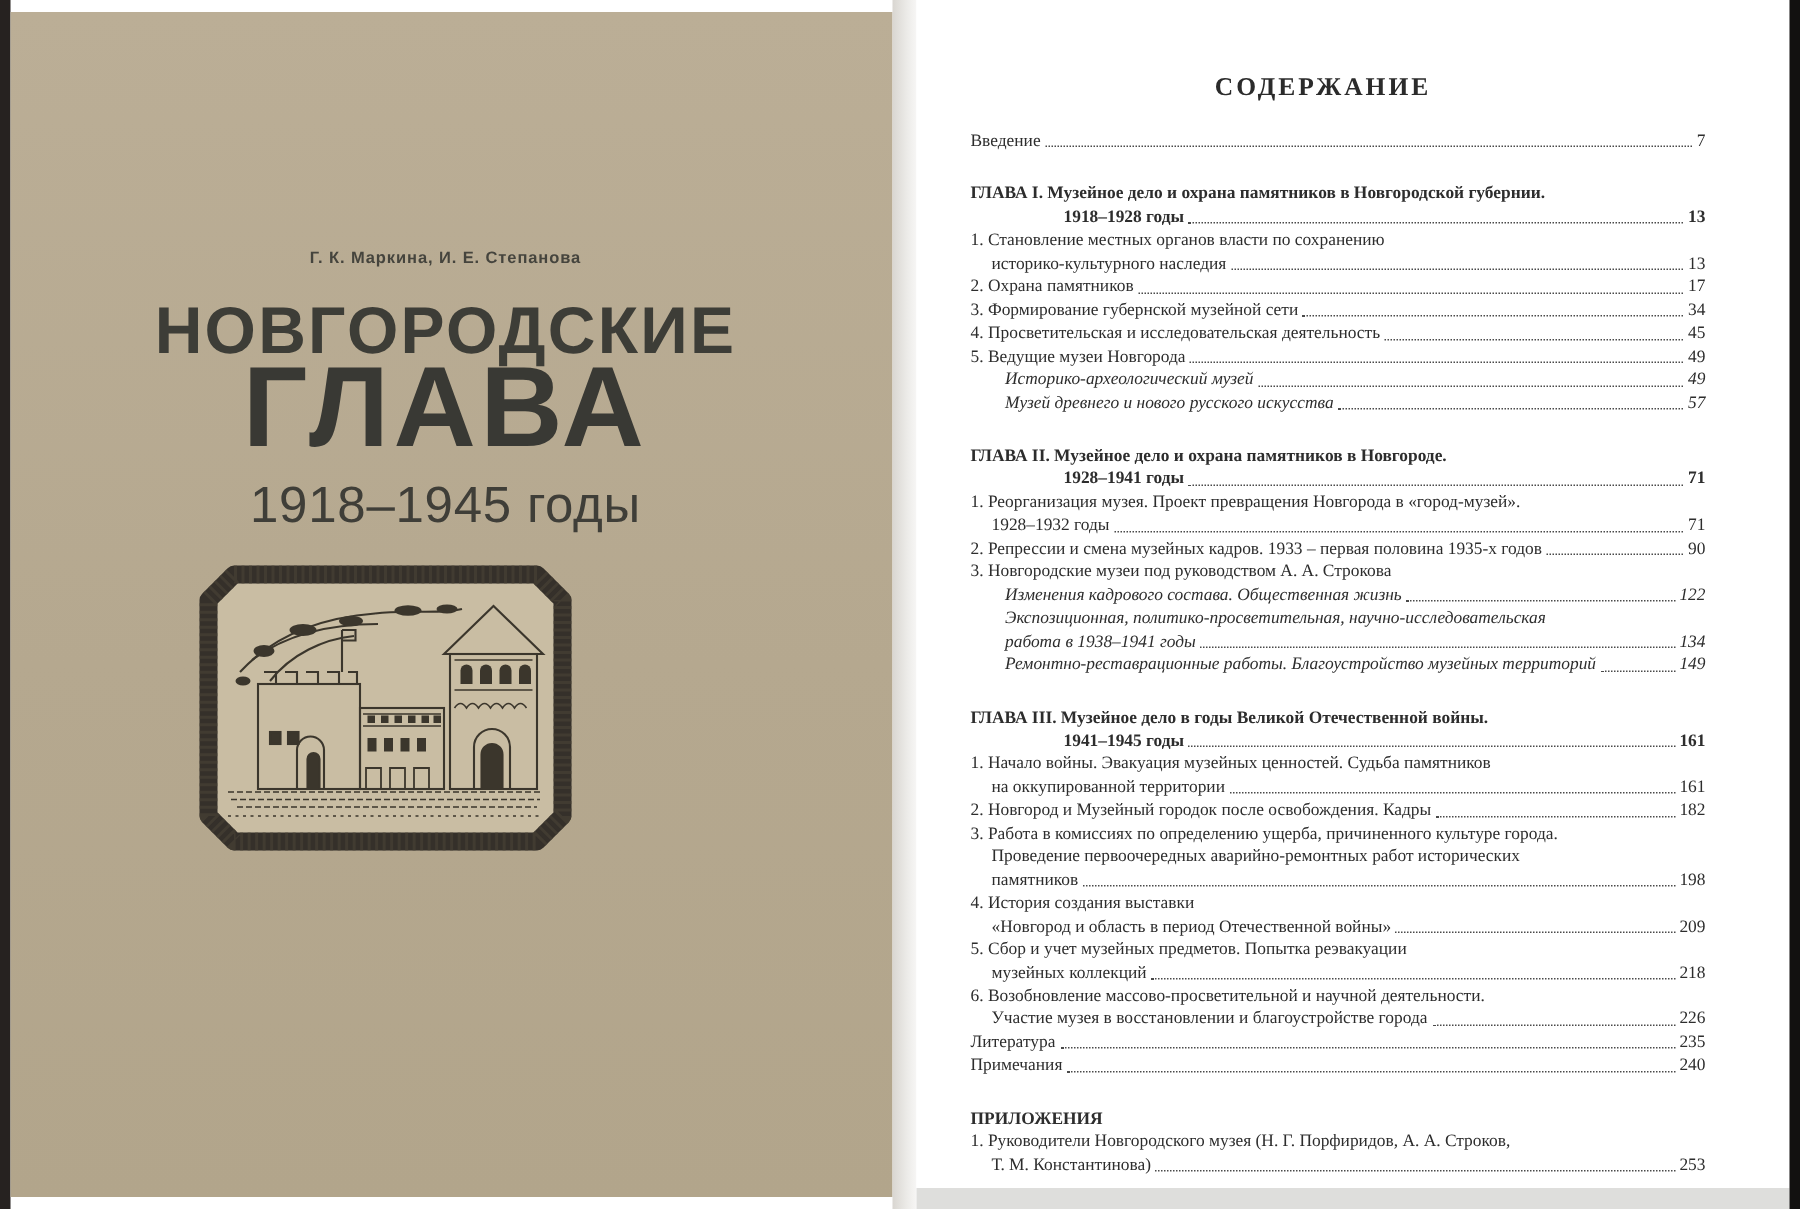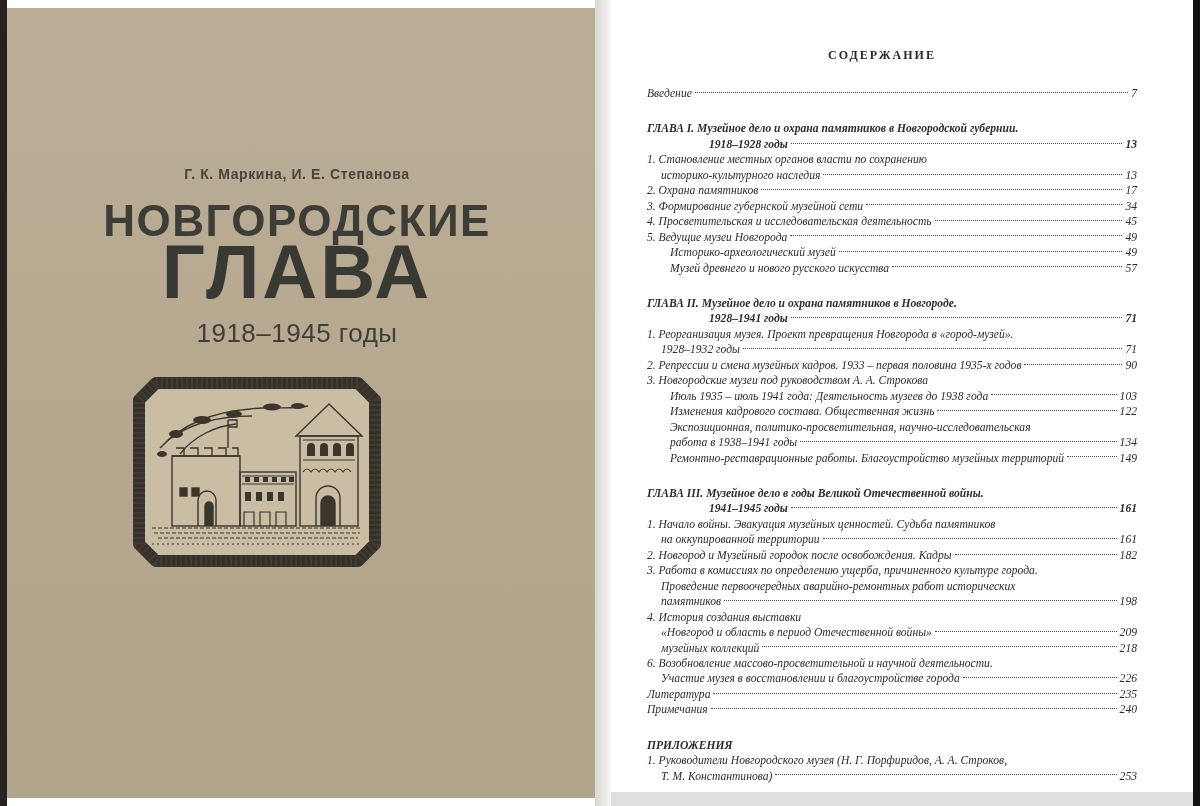--- a/index.html
+++ b/index.html
@@ -6,38 +6,38 @@
   .stage{position:relative;width:1200px;height:806px;background:#ffffff;overflow:hidden;
          font-family:"Liberation Serif", serif;}
   .edge{position:absolute;top:0;bottom:0;}
   .edge.left{left:0;width:7px;background:#262220;}
   .edge.right{right:0;width:7px;background:#121110;}
   
   .book-cover{position:absolute;left:7px;top:8px;width:588px;height:790px;
               background:linear-gradient(180deg,#bbae96 0%,#b5a88f 55%,#b2a58b 100%);}
   .cover-inner{position:absolute;left:40px;width:500px;text-align:center;
                font-family:"Liberation Sans", sans-serif;}
-  .cover-authors{top:158px;font-size:14px;font-weight:700;letter-spacing:.6px;color:#45443d;position:absolute;width:500px;}
+  .cover-authors{top:158px;font-size:11px;font-weight:700;letter-spacing:.6px;color:#45443d;position:absolute;width:500px;}
   .cover-title1{top:188px;font-size:44px;font-weight:700;letter-spacing:1.5px;color:#3d3d37;position:absolute;width:500px;}
   .cover-title2{top:226px;font-size:76px;font-weight:700;letter-spacing:3px;color:#393934;position:absolute;width:500px;line-height:1;}
-  .cover-subtitle{top:310px;font-size:26px;font-weight:400;letter-spacing:.5px;color:#3f3e38;position:absolute;width:500px;}
+  .cover-subtitle{top:310px;font-size:34px;font-weight:400;letter-spacing:.5px;color:#3f3e38;position:absolute;width:500px;}
   .cover-illustration{position:absolute;top:366px;left:125px;width:250px;height:196px;}
   
   .seam{position:absolute;left:595px;top:0;width:16px;height:806px;
         background:linear-gradient(90deg,#d9d6d1 0%,#ecebe8 60%,#f7f6f5 100%);}
   
   .toc-page{position:absolute;left:611px;top:0;right:7px;bottom:0;background:#ffffff;}
   .page-bottom-strip{position:absolute;left:0;right:0;bottom:0;height:14px;background:#dededc;}
   .toc-title{position:absolute;top:48px;left:0;right:40px;text-align:center;
-             font-size:12px;font-weight:700;letter-spacing:2px;color:#2b2b2b;}
+             font-size:17px;font-weight:700;letter-spacing:2px;color:#2b2b2b;}
   .toc-entries{position:absolute;top:86px;left:36px;right:56px;color:#2d2d2d;
                font-size:11.6px;line-height:15.45px;}
   .toc-entry.bold{font-weight:700;margin-top:20px;}
   .toc-entry.italic{font-style:italic;}
-  .toc-line{display:flex;align-items:center;font-style:italic;}
+  .toc-line{display:flex;align-items:flex-end;}
   .toc-line.lvl1 .toc-text{padding-left:14px;}
   .toc-line.lvl2 .toc-text{padding-left:23px;}
   .toc-line.lvl3 .toc-text{padding-left:62px;}
   .toc-text{white-space:nowrap;}
   .leader{flex:1 1 auto;border-bottom:1.4px dotted #4a4a4a;margin:0 3px 3px 3px;min-width:12px;}
   .toc-page-num{white-space:nowrap;}
 </style>
 </head>
 <body>
 
@@ -214,27 +214,20 @@
             <span class="toc-page-num">90</span>
           </div>
         </div>
         <div class="toc-entry normal">
           <div class="toc-line lvl0">
             <span class="toc-text">3. Новгородские музеи под руководством А. А. Строкова</span>
           </div>
         </div>
         <div class="toc-entry italic">
           <div class="toc-line lvl2">
-            <span class="toc-text">Июль 1935 – июль 1941 года: Деятельность музеев до 1938 года</span>
-            <span class="leader"></span>
-            <span class="toc-page-num">103</span>
-          </div>
-        </div>
-        <div class="toc-entry italic">
-          <div class="toc-line lvl2">
             <span class="toc-text">Изменения кадрового состава. Общественная жизнь</span>
             <span class="leader"></span>
             <span class="toc-page-num">122</span>
           </div>
         </div>
         <div class="toc-entry italic">
           <div class="toc-line lvl2">
             <span class="toc-text">Экспозиционная, политико-просветительная, научно-исследовательская</span>
           </div>
           <div class="toc-line lvl2">
@@ -294,20 +287,23 @@
           <div class="toc-line lvl0">
             <span class="toc-text">4. История создания выставки</span>
           </div>
           <div class="toc-line lvl1">
             <span class="toc-text">«Новгород и область в период Отечественной войны»</span>
             <span class="leader"></span>
             <span class="toc-page-num">209</span>
           </div>
         </div>
         <div class="toc-entry normal">
+          <div class="toc-line lvl0">
+            <span class="toc-text">5. Сбор и учет музейных предметов. Попытка реэвакуации</span>
+          </div>
           <div class="toc-line lvl1">
             <span class="toc-text">музейных коллекций</span>
             <span class="leader"></span>
             <span class="toc-page-num">218</span>
           </div>
         </div>
         <div class="toc-entry normal">
           <div class="toc-line lvl0">
             <span class="toc-text">6. Возобновление массово-просветительной и научной деятельности.</span>
           </div>

